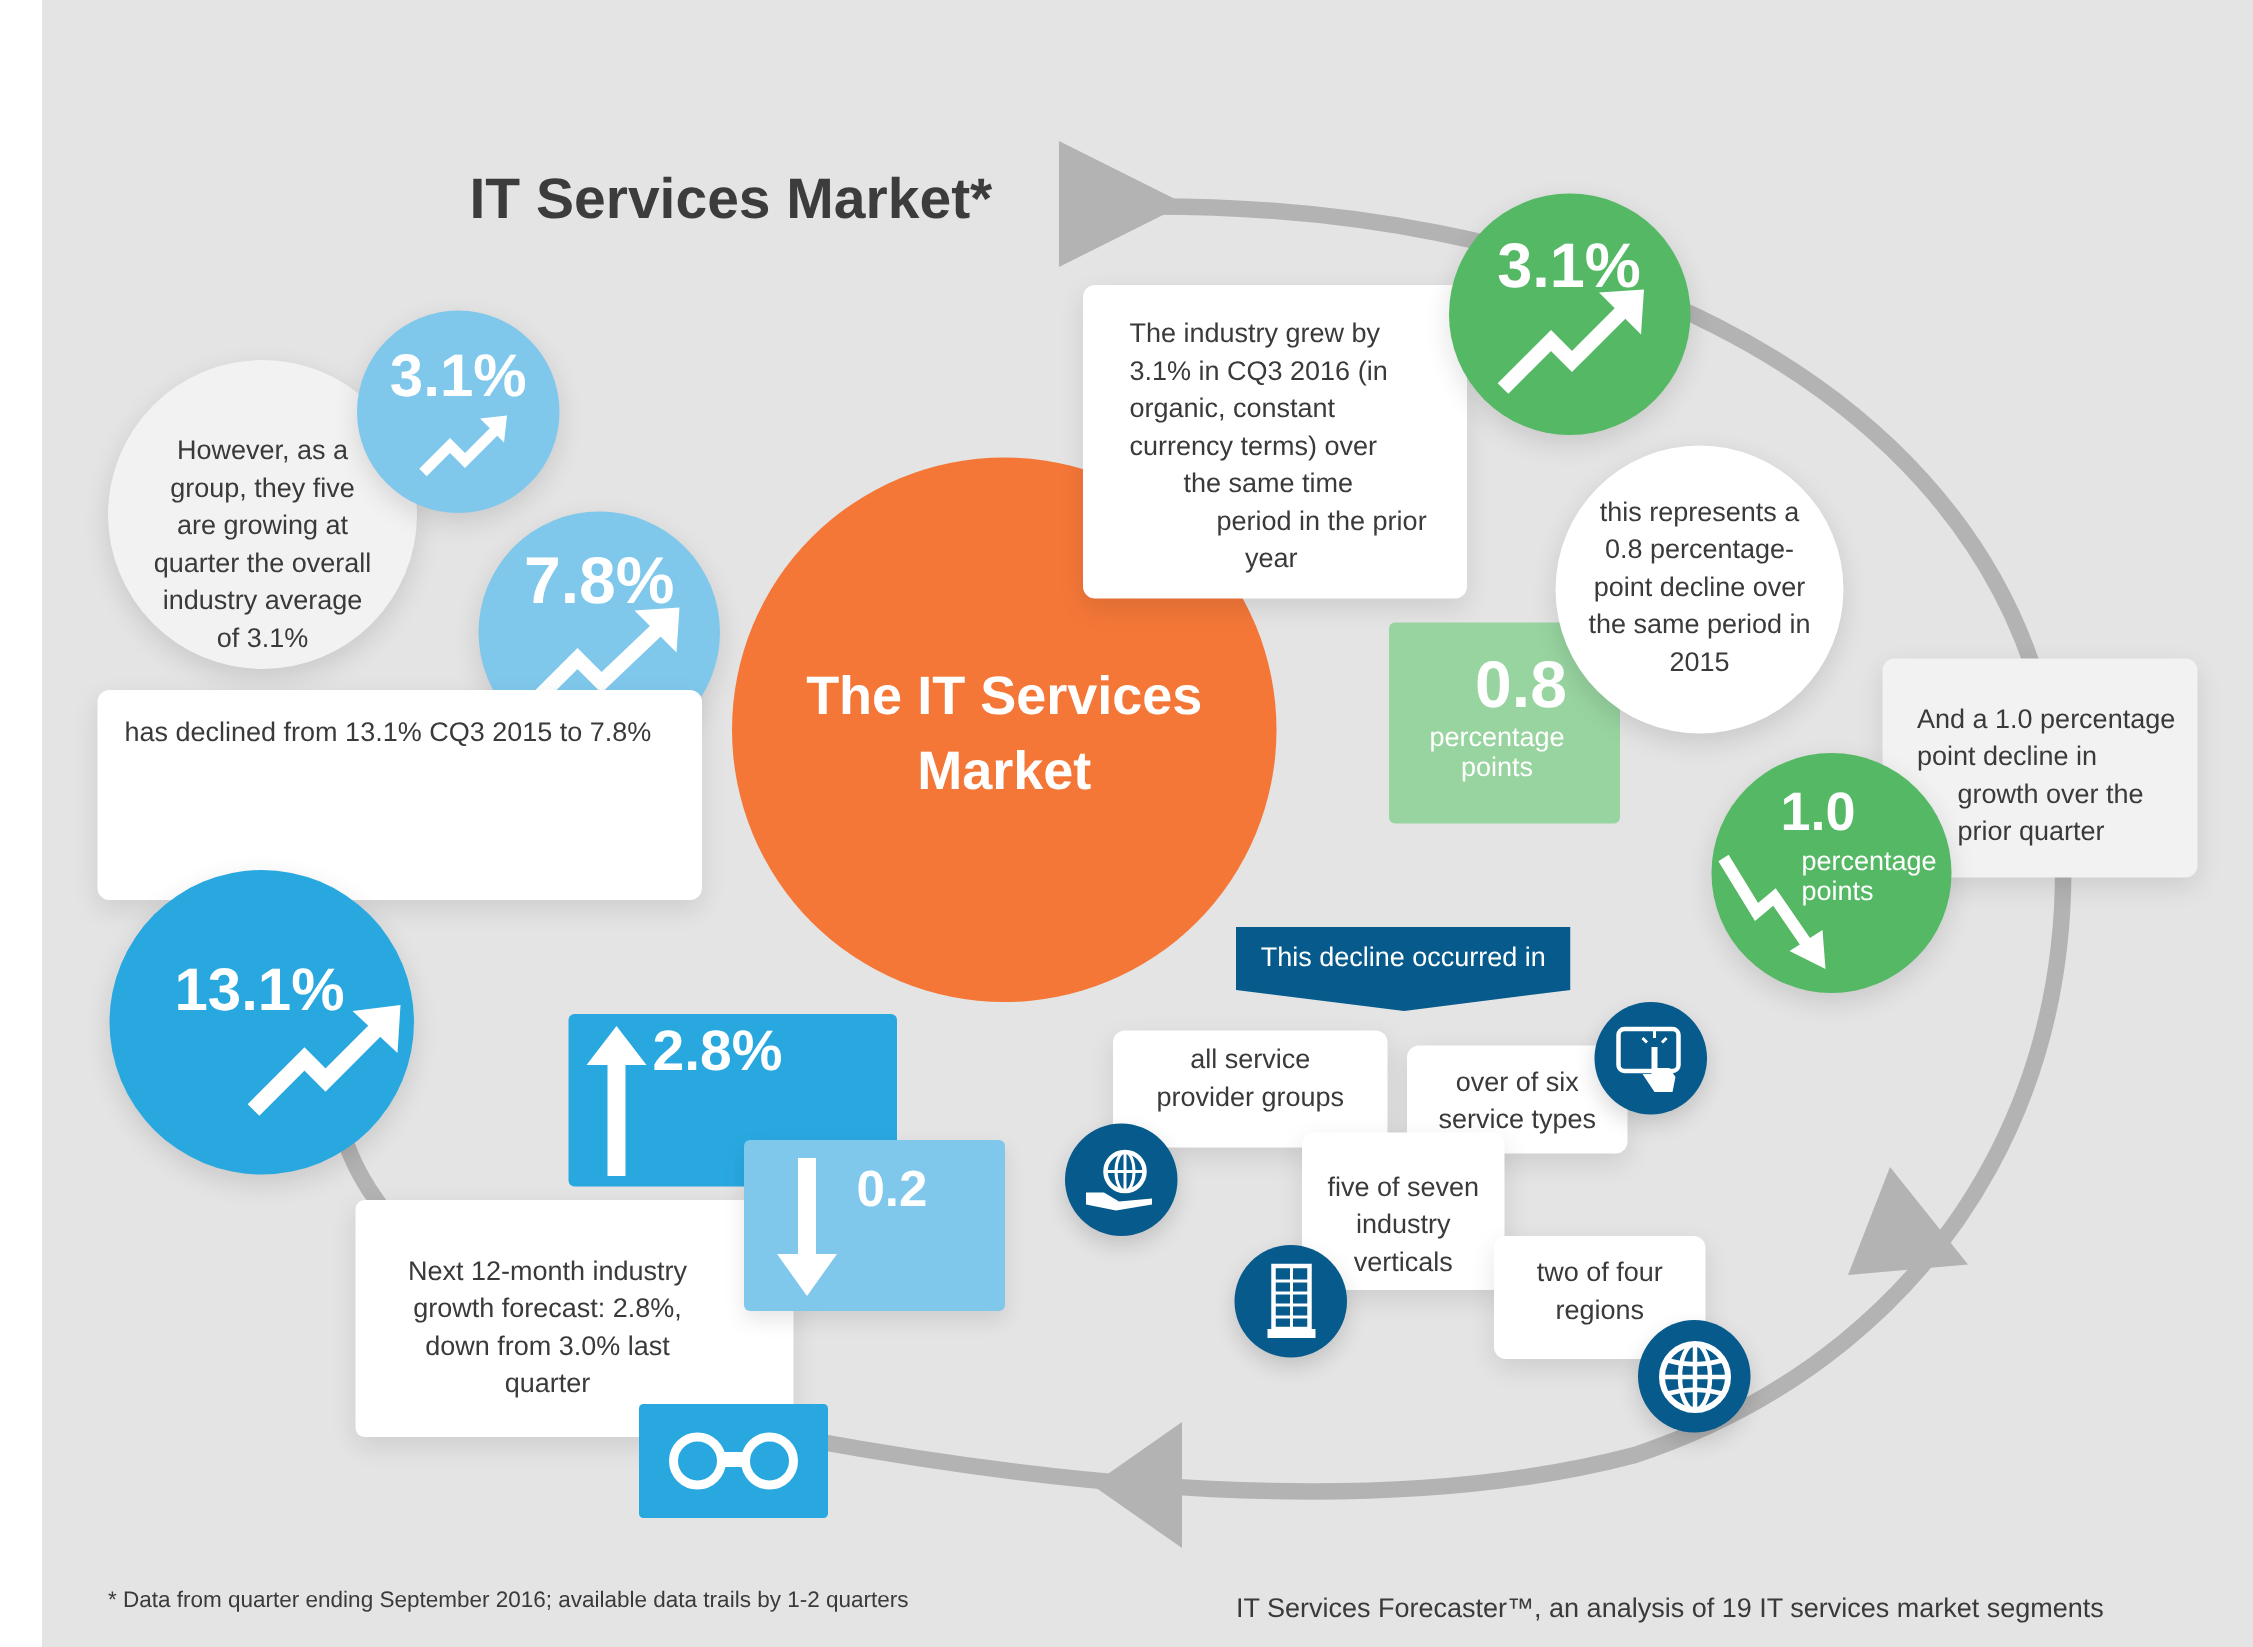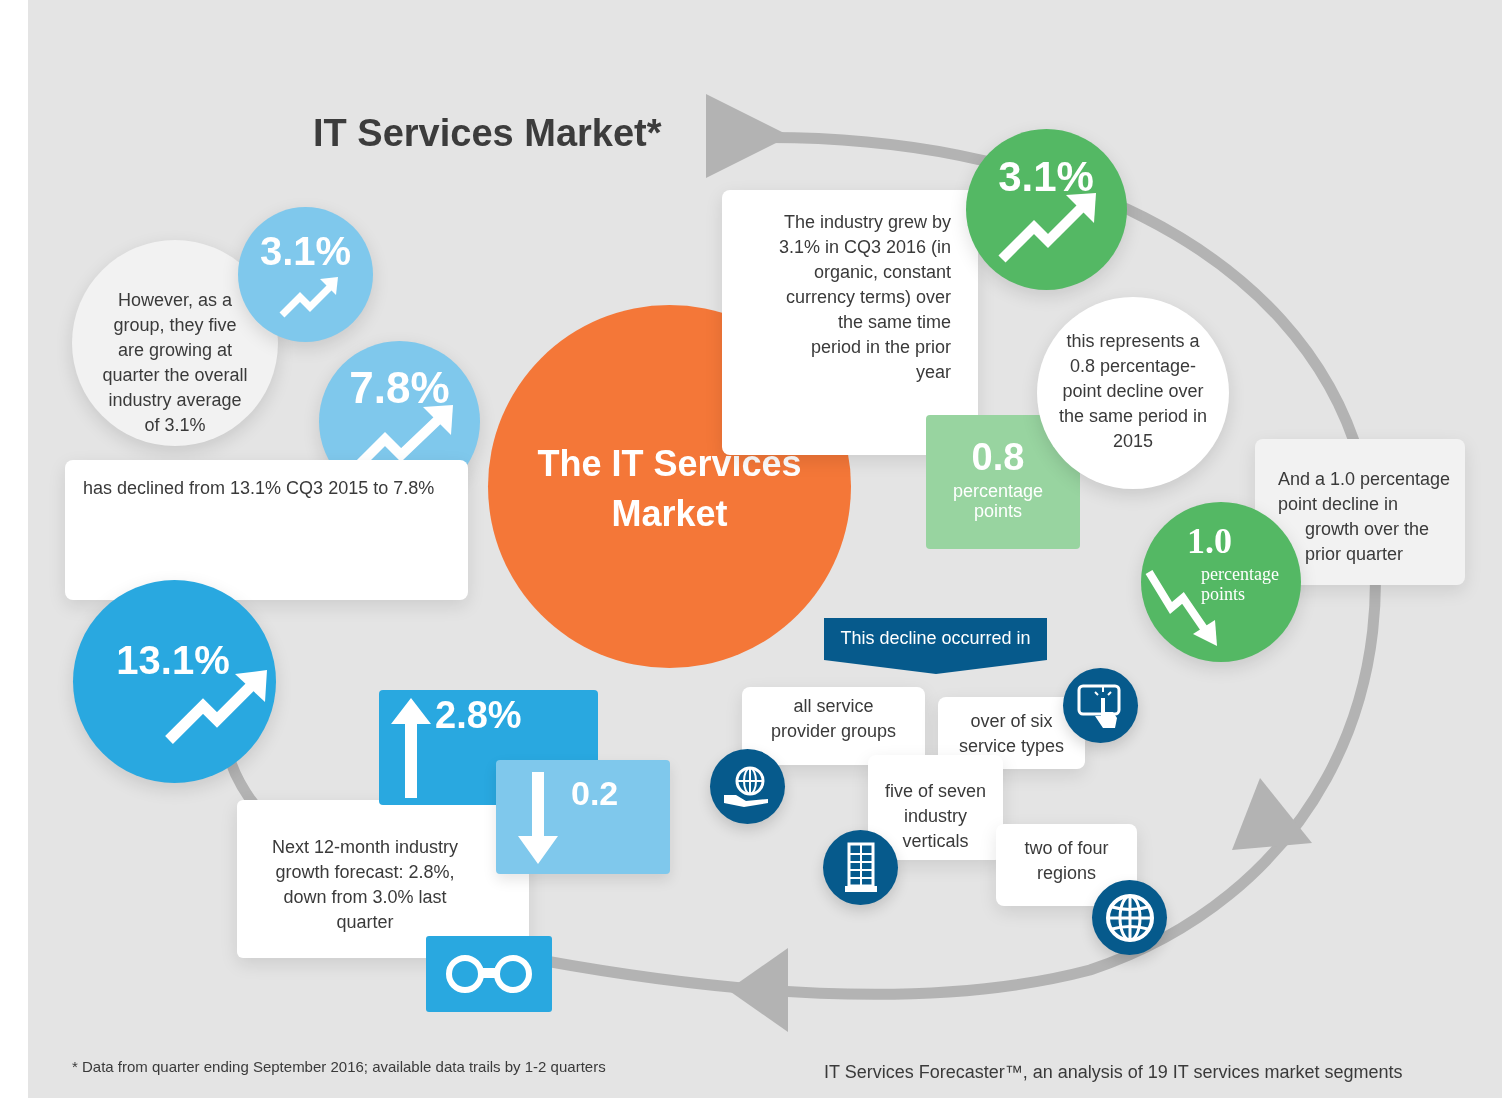--- a/index.html
+++ b/index.html
@@ -81,62 +81,62 @@
 </div>
 
 <div class="card" style="left:237px;top:800px;width:292px;height:158px;border-radius:6px;">
   <div class="txt c" style="position:absolute;left:0;width:256px;top:35px;">
     <div>Next 12-month industry</div>
     <div>growth forecast: 2.8%,</div>
     <div>down from 3.0% last</div>
     <div>quarter</div>
   </div>
 </div>
-<div class="abs" style="left:379px;top:690px;width:219px;height:115px;background:#29a8e0;border-radius:4px;">
+<div class="abs" style="left:379px;top:676px;width:219px;height:115px;background:#29a8e0;border-radius:4px;">
   <svg class="abs" style="left:10px;top:8px;" width="44" height="100" viewBox="0 0 44 100">
     <polygon points="22,0 42,26 28,26 28,100 16,100 16,26 2,26" fill="#fff"></polygon>
   </svg>
   <div class="big" style="position:absolute;left:56px;top:4px;font-size:38px;">2.8%</div>
 </div>
 <div class="abs" style="left:496px;top:760px;width:174px;height:114px;background:#7fc8ec;border-radius:4px;box-shadow:0 6px 14px rgba(0,0,0,0.10);">
   <svg class="abs" style="left:20px;top:12px;" width="44" height="92" viewBox="0 0 44 92">
     <polygon points="16,0 28,0 28,64 42,64 22,92 2,64 16,64" fill="#fff"></polygon>
   </svg>
   <div class="big" style="position:absolute;left:75px;top:14px;font-size:34px;">0.2</div>
 </div>
 <div class="abs" style="left:426px;top:936px;width:126px;height:76px;background:#29a8e0;border-radius:3px;">
   <svg class="abs" style="left:17px;top:18px;" width="92" height="40" viewBox="0 0 92 40">
     <circle cx="22" cy="20" r="16" fill="none" stroke="#fff" stroke-width="6"></circle>
     <circle cx="70" cy="20" r="16" fill="none" stroke="#fff" stroke-width="6"></circle>
     <rect x="36" y="14" width="20" height="10" fill="#fff"></rect>
   </svg>
 </div>
 
-<div class="card" style="left:722px;top:190px;width:256px;height:265px;text-align:right;">
+<div class="card" style="left:722px;top:190px;width:256px;height:209px;">
   <div class="txt" style="position:absolute;left:31px;top:20px;">
     <div>The industry grew by</div>
     <div>3.1% in CQ3 2016 (in</div>
     <div>organic, constant</div>
     <div>currency terms) over</div>
     <div style="padding-left:36px;">the same time</div>
     <div style="padding-left:58px;">period in the prior</div>
     <div style="padding-left:77px;">year</div>
   </div>
 </div>
 
 <div class="circle" style="left:966px;top:129px;width:161px;height:161px;background:#54b864;">
   <div class="big c" style="position:absolute;left:0;width:160px;top:24px;font-size:42px;">3.1%</div>
   <svg class="abs" style="left:30px;top:62px;" width="104" height="74" viewBox="0 0 104 74">
     <polyline points="6,68 38,36 52,50 90,12" fill="none" stroke="#fff" stroke-width="10"></polyline>
     <polygon points="70,4 100,2 98,32" fill="#fff"></polygon>
   </svg>
 </div>
 
 <div class="abs" style="left:926px;top:415px;width:154px;height:134px;background:#98d4a0;border-radius:4px;">
-  <div class="big c" style="position:absolute;left:0;width:144px;top:20px;font-size:38px;line-height:44px;">0.8</div>
+  <div class="big c" style="position:absolute;left:16px;width:144px;top:20px;font-size:44px;line-height:44px;">0.8</div>
   <div class="c" style="position:absolute;left:0;width:144px;top:66px;color:#fff;font-size:18px;line-height:20px;">
     <div>percentage</div>
     <div>points</div>
   </div>
 </div>
 
 <div class="circle" style="left:1037px;top:297px;width:192px;height:192px;background:#ffffff;">
   <div class="txt c" style="position:absolute;left:0;right:0;top:32px;">
     <div>this represents a</div>
     <div>0.8 percentage-</div>
@@ -148,21 +148,21 @@
 
 <div class="card" style="left:1255px;top:439px;width:210px;height:146px;background:#f2f2f2;">
   <div class="txt" style="position:absolute;left:23px;top:28px;">
     <div>And a 1.0 percentage</div>
     <div>point decline in</div>
     <div style="padding-left:27px;">growth over the</div>
     <div style="padding-left:27px;">prior quarter</div>
   </div>
 </div>
 
-<div class="circle" style="left:1141px;top:502px;width:160px;height:160px;background:#54b864;font-family:Liberation Serif, serif;">
+<div class="circle" style="left:1141px;top:502px;width:160px;height:160px;background:#54b864;">
   <div class="big" style="position:absolute;left:46px;top:18px;font-size:36px;">1.0</div>
   <div style="position:absolute;left:60px;top:62px;color:#fff;font-size:18px;line-height:20px;">
     <div>percentage</div>
     <div>points</div>
   </div>
   <svg class="abs" style="left:4px;top:66px;" width="82" height="82" viewBox="0 0 82 82">
     <polyline points="4,4 26,40 38,30 60,62" fill="none" stroke="#fff" stroke-width="8"></polyline>
     <polygon points="48,66 72,78 70,52" fill="#fff"></polygon>
   </svg>
 </div>

